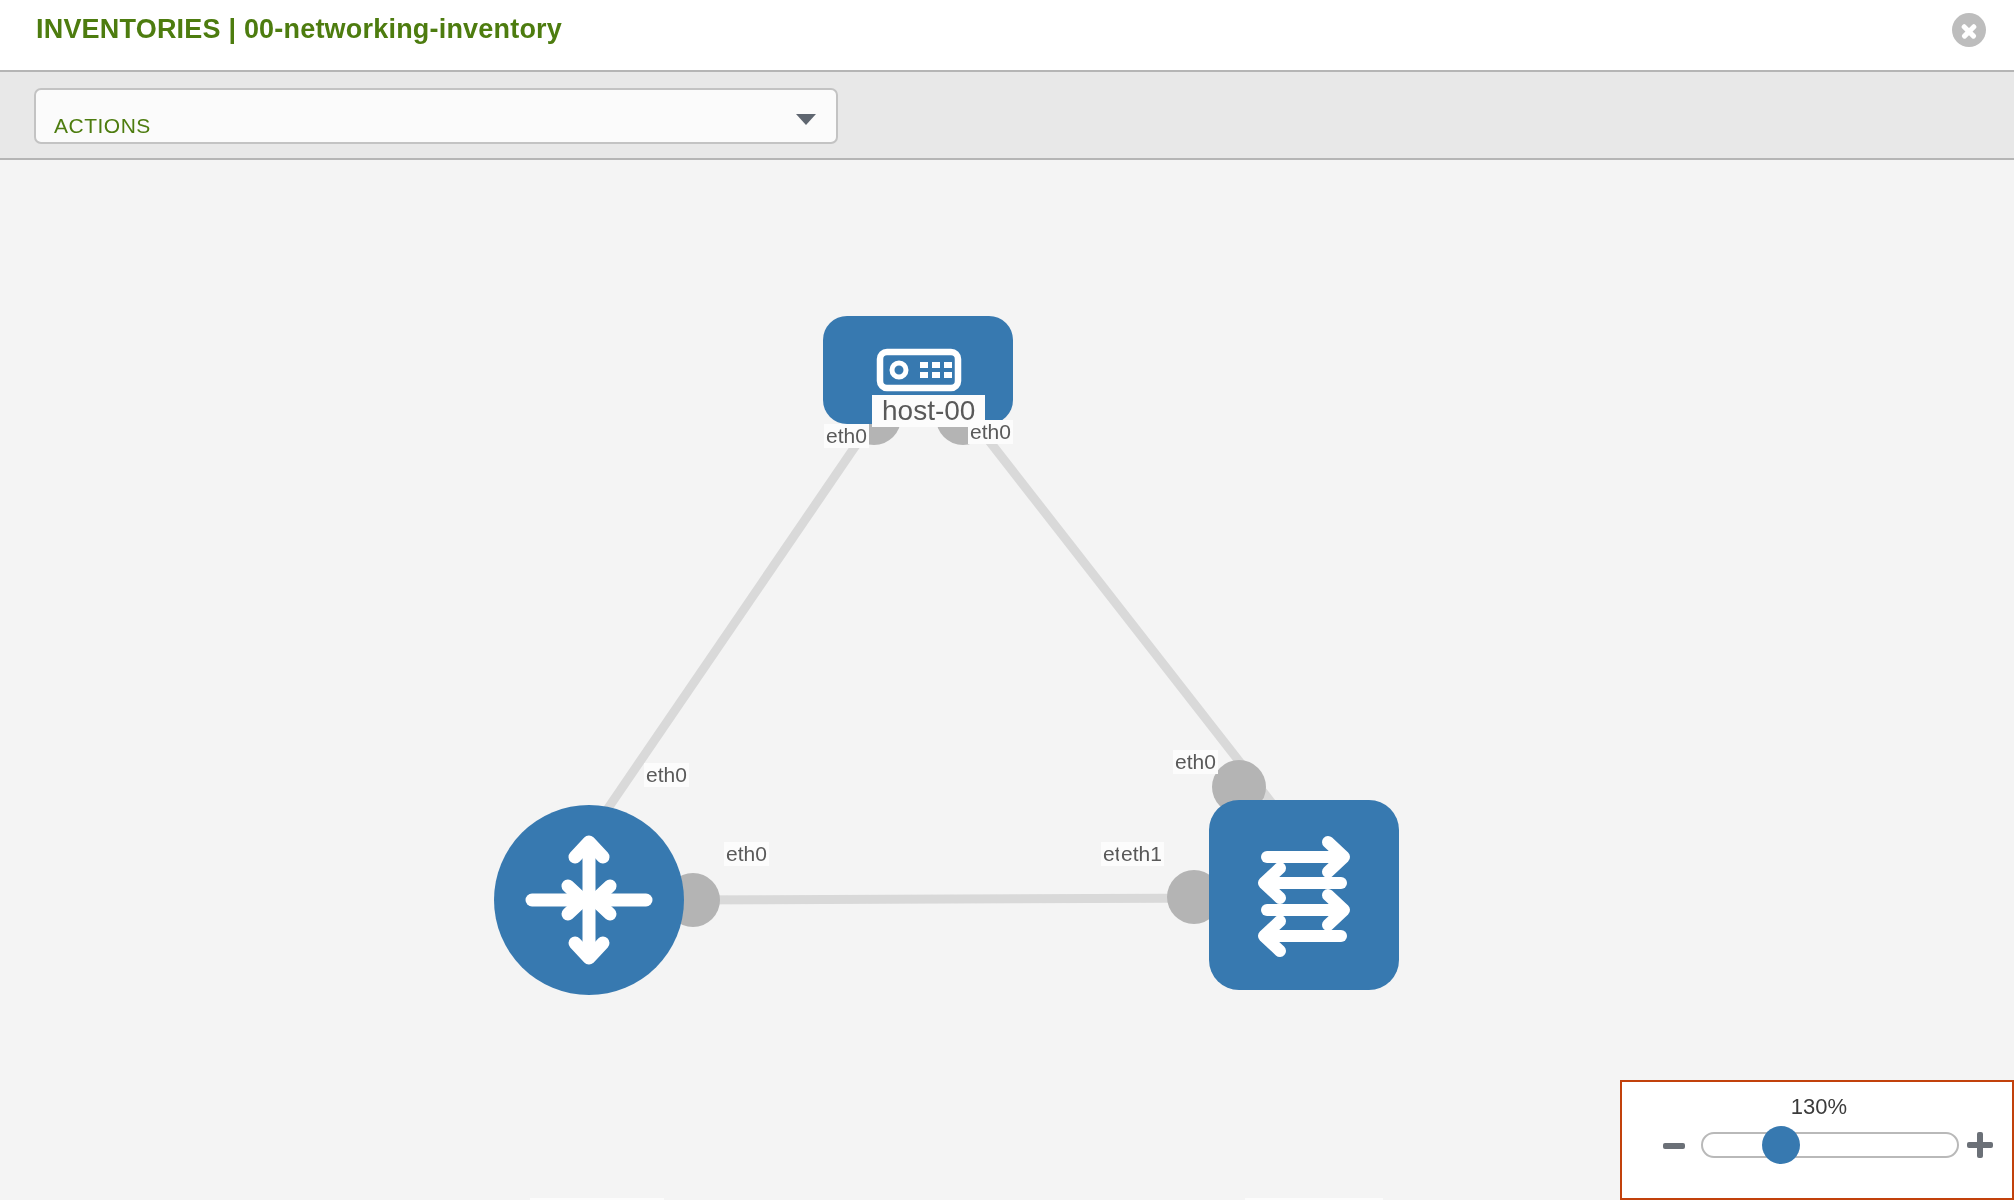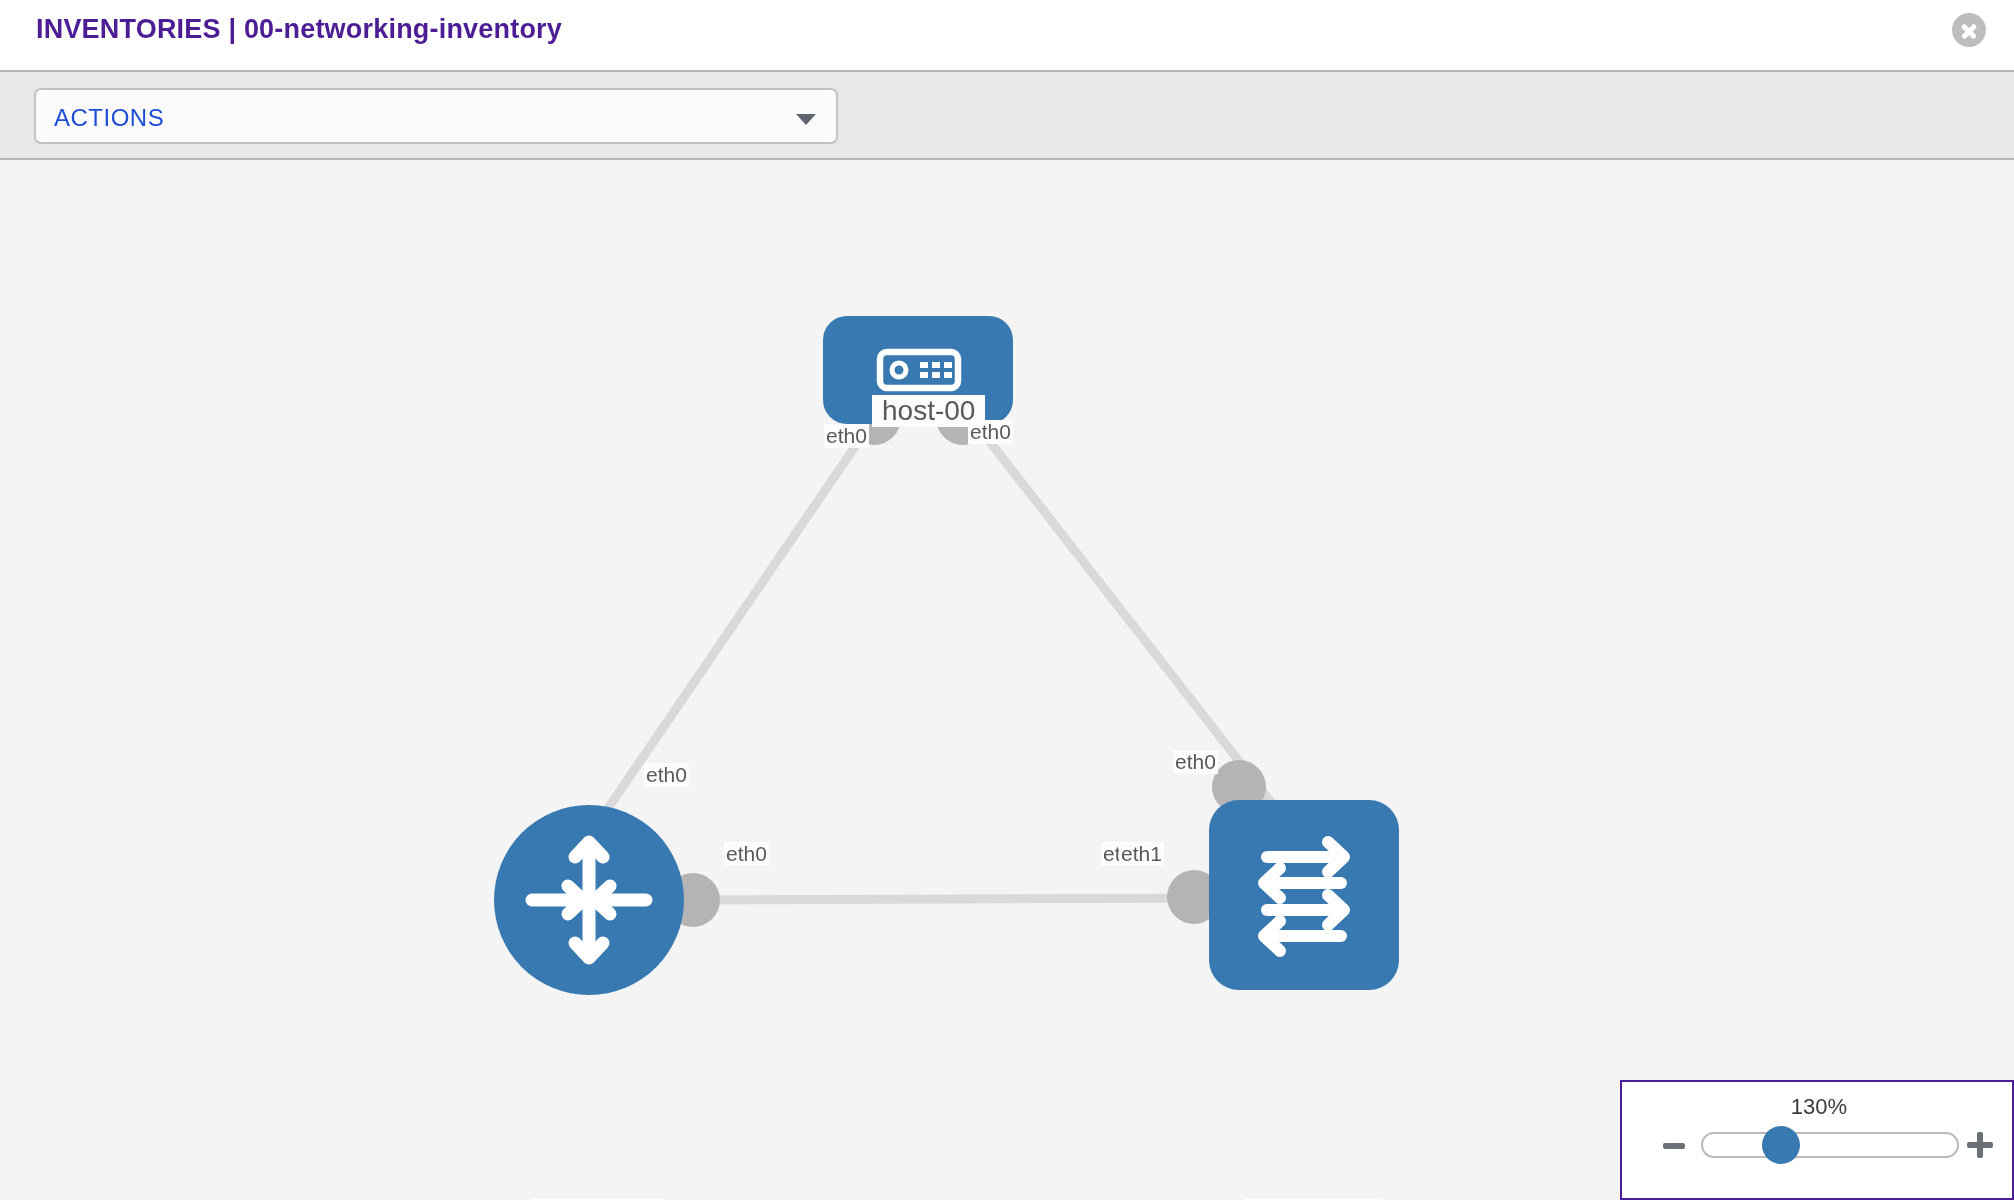--- a/index.html
+++ b/index.html
@@ -12,21 +12,21 @@
 
   
   .header {
     position: absolute; left: 0; top: 0;
     width: 2014px; height: 70px;
     background: #ffffff;
   }
   .header-title {
     position: absolute; left: 36px; top: 14px;
     font-size: 27px; font-weight: bold;
-    color: #4c1d95; letter-spacing: 0.2px;
+    color: #4d7c0f; letter-spacing: 0.2px;
     white-space: nowrap;
   }
   .close-btn {
     position: absolute; right: 28px; top: 13px;
     width: 34px; height: 34px; border-radius: 50%;
     background: #bdbdbd; cursor: pointer;
   }
   .close-btn .x1, .close-btn .x2 {
     position: absolute; left: 8px; top: 15.5px;
     width: 18px; height: 4.5px; border-radius: 2px;
@@ -44,22 +44,22 @@
     border-bottom: 2px solid #b5b5b5;
   }
   .actions-select {
     position: absolute; left: 34px; top: 16px;
     width: 804px; height: 56px;
     background: #fbfbfb;
     border: 2px solid #c3c3c3;
     border-radius: 7px;
   }
   .actions-label {
-    position: absolute; left: 18px; top: 14px;
-    font-size: 24px; color: #1d4ed8; letter-spacing: 0.5px;
+    position: absolute; left: 18px; top: 24px;
+    font-size: 21px; color: #4d7c0f; letter-spacing: 0.5px;
   }
   .caret {
     position: absolute; right: 20px; top: 24px;
     width: 0; height: 0;
     border-left: 10px solid transparent;
     border-right: 10px solid transparent;
     border-top: 11px solid #5f6670;
   }
   .tool-icon {
     position: absolute; top: 88px;
@@ -134,21 +134,21 @@
   .p-switch-up   { left: 1173px; top: 574px; }
   .p-router-rt   { left: 724px; top: 666px; }
   .p-switch-lf   { left: 1101px; top: 666px; }
   .p-switch-lf2  { left: 1119px; top: 666px; }
 
   
   .zoom-panel {
     position: absolute; left: 1620px; top: 1080px;
     width: 394px; height: 120px;
     background: #ffffff;
-    border: 2px solid #4c1d95;
+    border: 2px solid #c2410c;
   }
   .zoom-value {
     position: absolute; left: 0; top: 12px;
     width: 394px; text-align: center;
     font-size: 22px; color: #3b3b3b;
   }
   .zoom-minus {
     position: absolute; left: 41px; top: 61px;
     width: 22px; height: 6px; border-radius: 2px;
     background: #6b7077; cursor: pointer;

